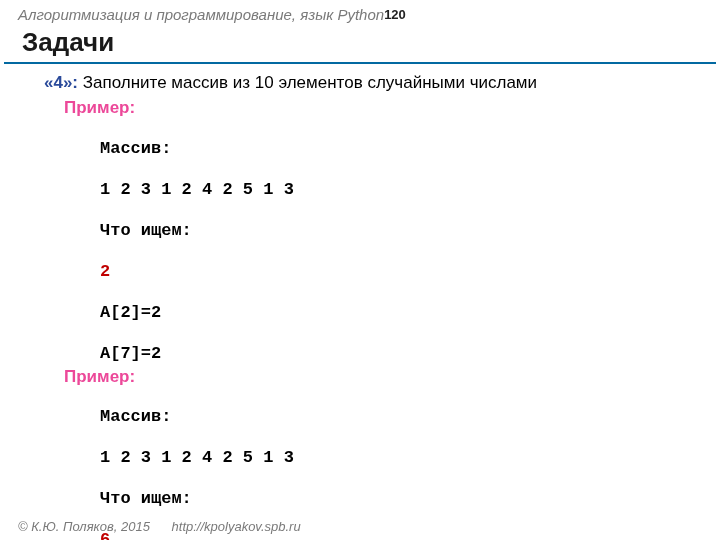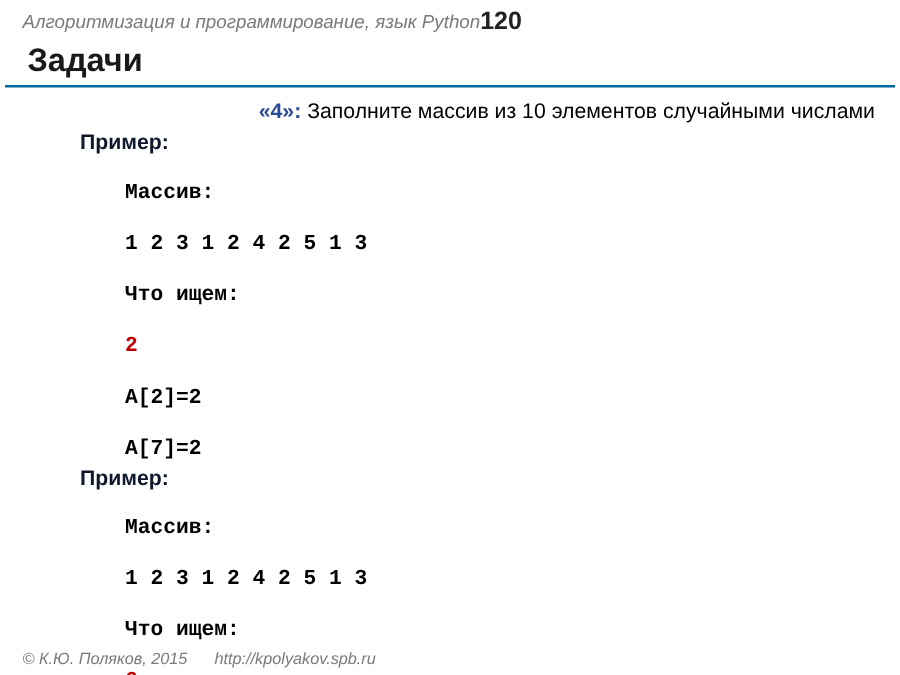--- a/index.html
+++ b/index.html
@@ -16,21 +16,21 @@
     display: flex;
     align-items: center;
   }
   .header-title {
     font-style: italic;
     color: #7a7a7a;
     font-size: 15px;
   }
   .page-number {
     color: #222;
-    font-size: 20px;
+    font-size: 13px;
     font-weight: bold;
   }
   .section-title {
     font-size: 26px;
     font-weight: bold;
     color: #1a1a1a;
     padding: 2px 18px 4px 18px;
     border-bottom: 2px solid #0369a1;
     margin: 0 4px 8px 4px;
   }
@@ -42,29 +42,28 @@
   }
   .task-marker {
     color: #2a4a9a;
     font-weight: bold;
   }
   .task-text {
     display: block;
     padding-left: 66px;
     text-indent: -42px;
     margin-bottom: 2px;
-    text-align: right;
   }
   .task-text-cont {
     display: block;
     padding-left: 66px;
     margin-bottom: 2px;
   }
   .example-label {
-    color: #0f172a;
+    color: #ec4899;
     font-weight: bold;
     padding-left: 44px;
     display: block;
   }
   .mono {
     font-family: "Courier New", monospace;
     font-weight: bold;
     white-space: pre;
     padding-left: 80px;
     display: block;

